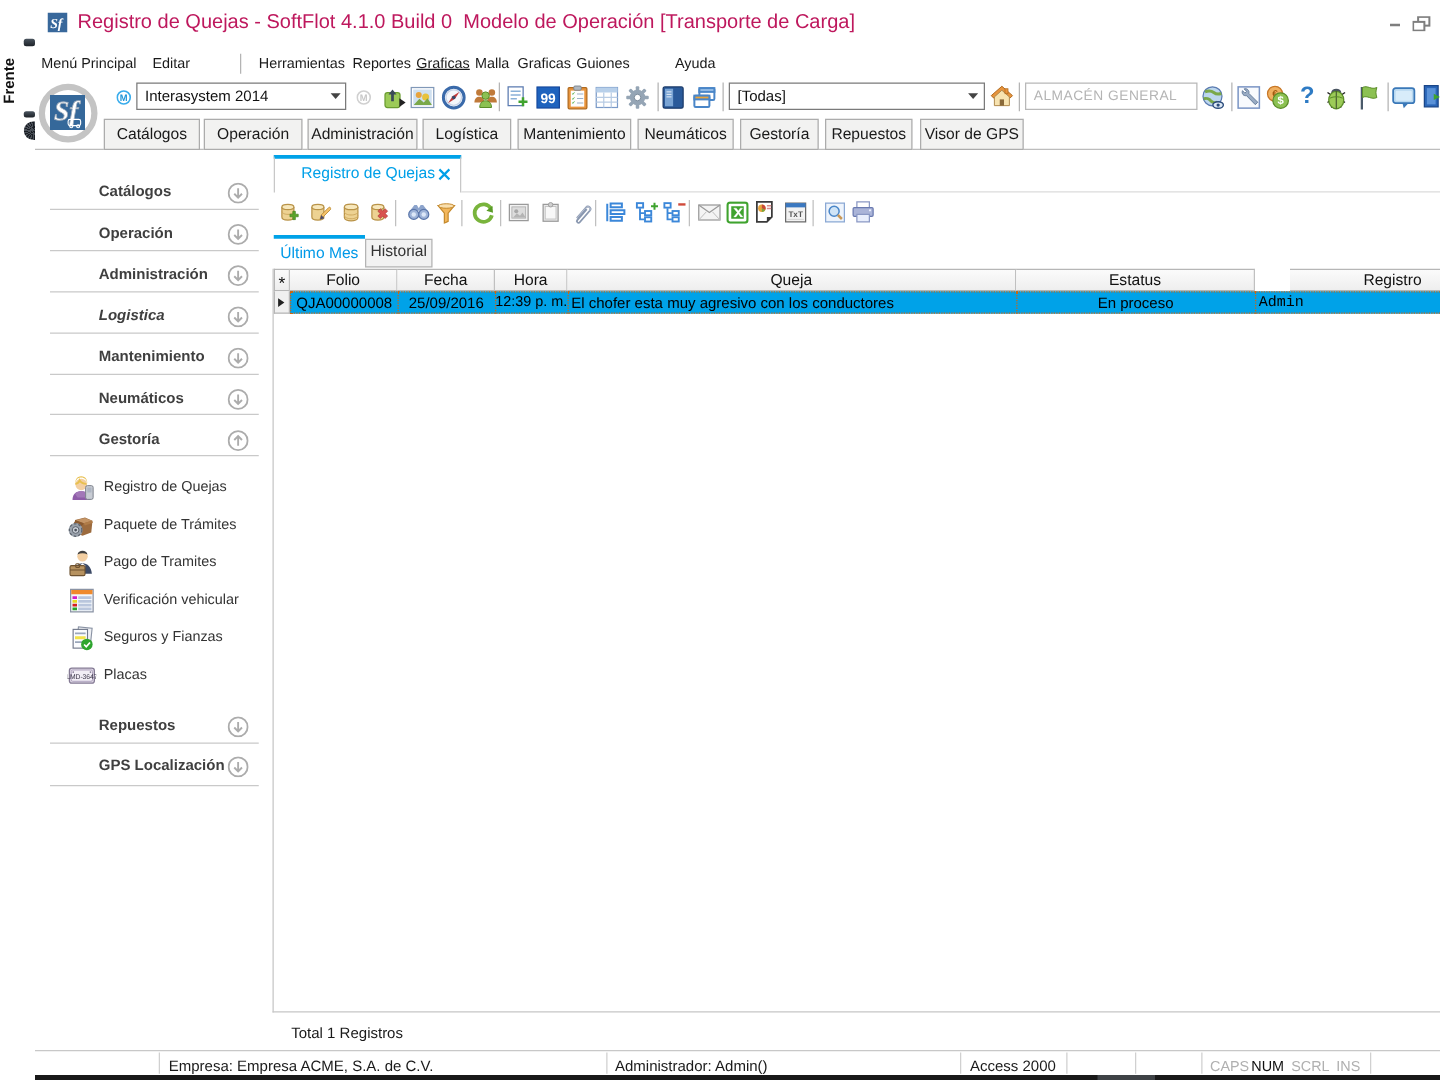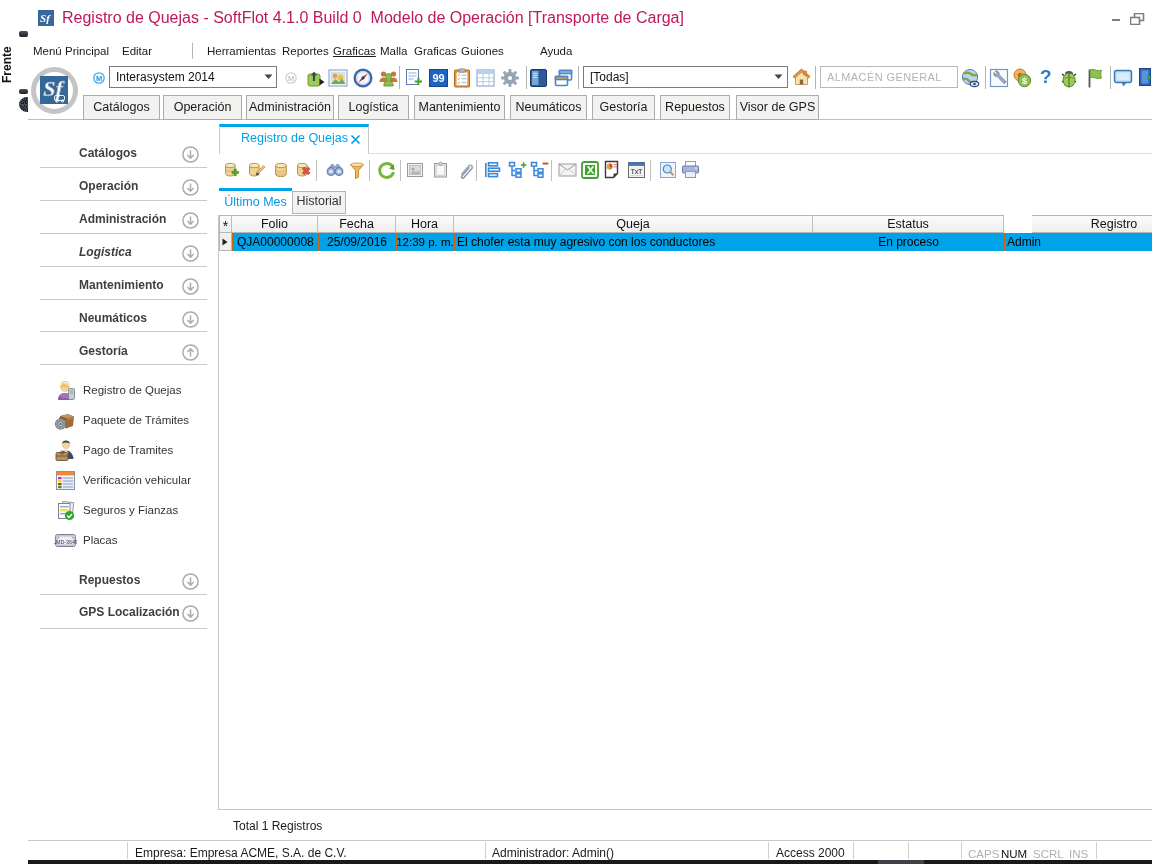--- a/index.html
+++ b/index.html
@@ -517,21 +517,21 @@
 <svg class="abs" style="left:222px;top:238px" width="6" height="8" viewBox="0 0 6 8">
  <path d="M0.5 0.5l5 3.5-5 3.5z" fill="#222"></path>
     </svg>
 <div class="abs" style="left:232px;top:233px;width:920px;height:18px;background:#00a2e8;
  box-sizing:border-box;border-top:1px dotted #cc6611;border-bottom:1px dotted #cc6611;border-left:1px dotted #cc6611;"></div>
 <div class="abs gd t" style="left:237px;top:233px;">QJA00000008</div>
 <div class="abs gd t ctr" style="left:318px;top:233px;width:78px;">25/09/2016</div>
 <div class="abs gd t ctr" style="left:396px;top:233px;width:58px;font-size:11.5px;">12:39 p. m.</div>
 <div class="abs gd t" style="left:457px;top:233px;">El chofer esta muy agresivo con los conductores</div>
 <div class="abs gd t ctr" style="left:813px;top:233px;width:191px;">En proceso</div>
-<div class="abs gd t" style="left:1007px;top:233px;">Admin</div>
+<div class="abs gd t" style="left:1007px;top:233px;font-family:Liberation Mono, monospace;">Admin</div>
 <div class="abs" style="left:318px;top:233px;width:1px;height:18px;border-left:1px dotted #cc6611;"></div>
 <div class="abs" style="left:396px;top:233px;width:1px;height:18px;border-left:1px dotted #cc6611;"></div>
 <div class="abs" style="left:454px;top:233px;width:1px;height:18px;border-left:1px dotted #cc6611;"></div>
 <div class="abs" style="left:813px;top:233px;width:1px;height:18px;border-left:1px dotted #cc6611;"></div>
 <div class="abs" style="left:1004px;top:233px;width:1px;height:18px;border-left:1px dotted #cc6611;"></div>
 
 <div class="abs" style="left:218px;top:215px;width:1px;height:595px;background:#c6c6c6;"></div>
 <div class="abs" style="left:218px;top:809px;width:934px;height:1px;background:#c6c6c6;"></div>
 <div class="abs t" style="left:233px;top:819px;font-size:12px;color:#1a1a1a;">Total 1 Registros</div>
 

